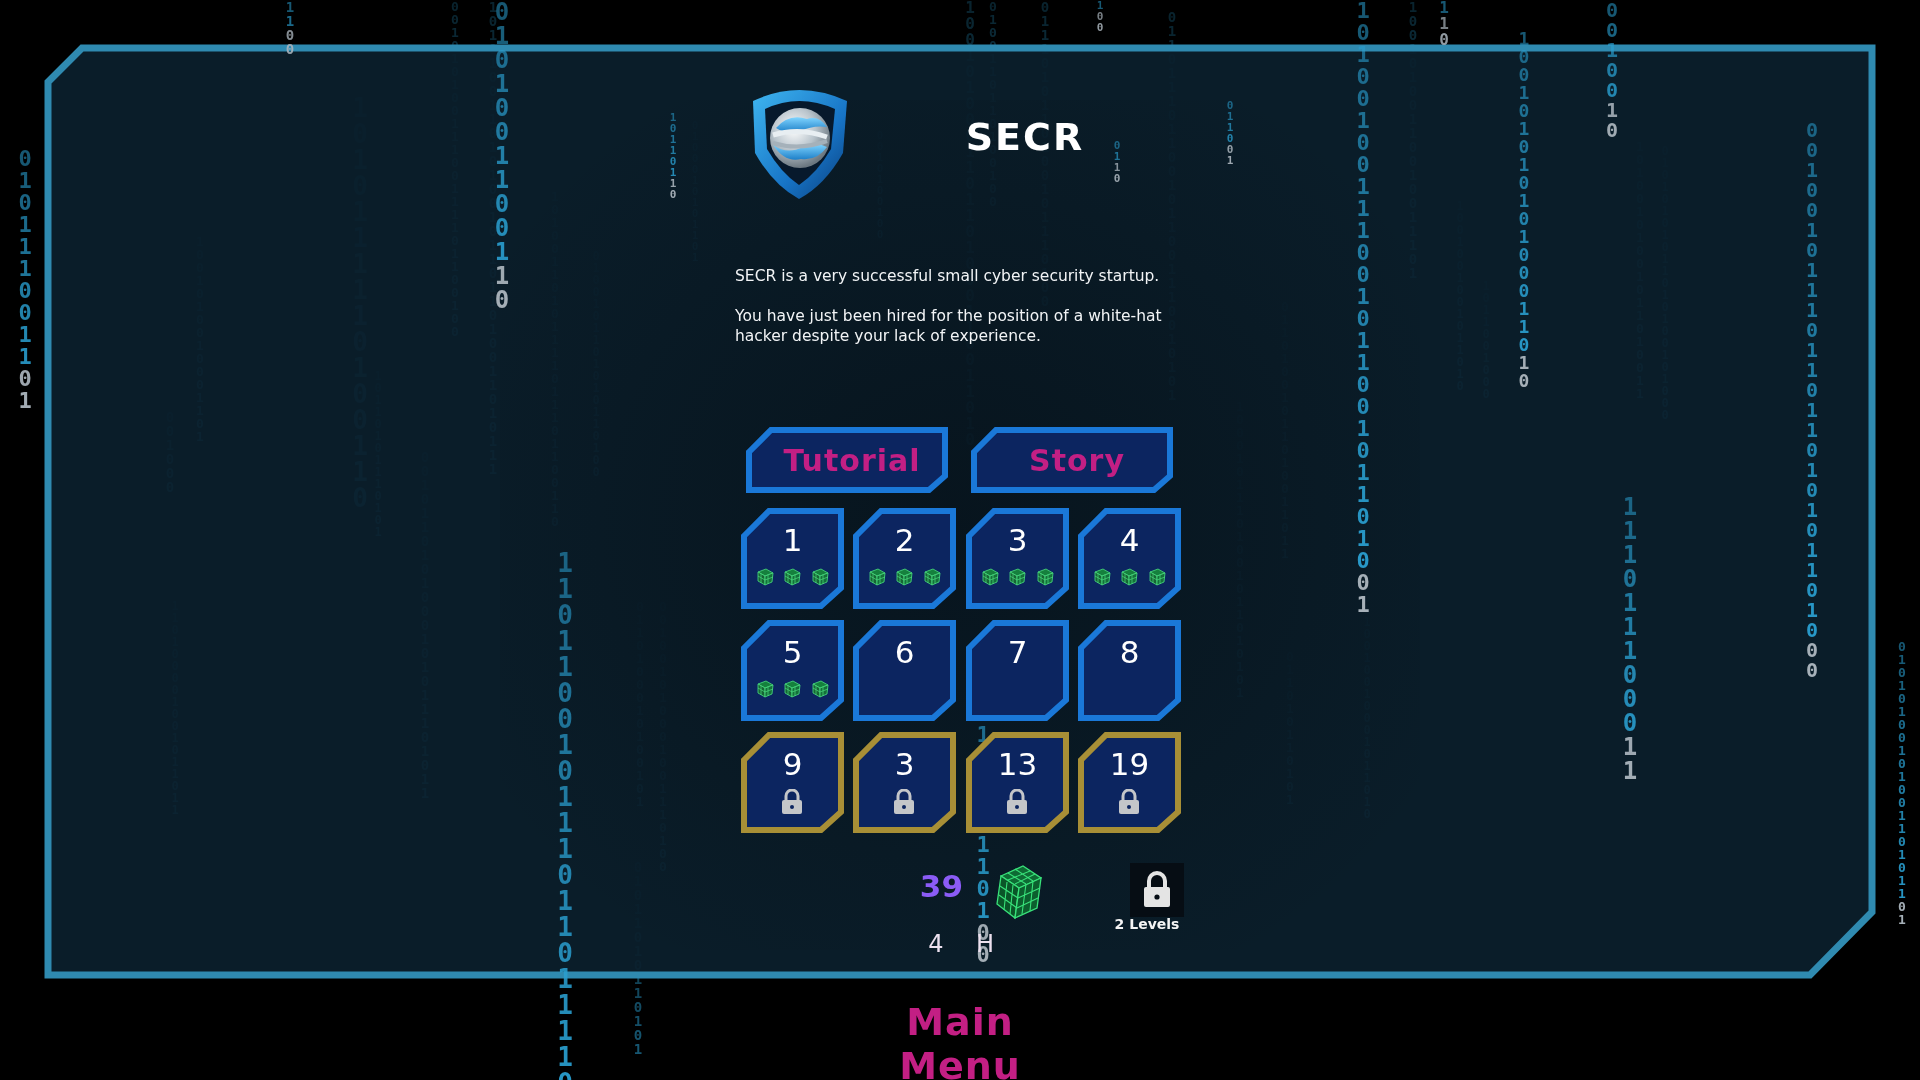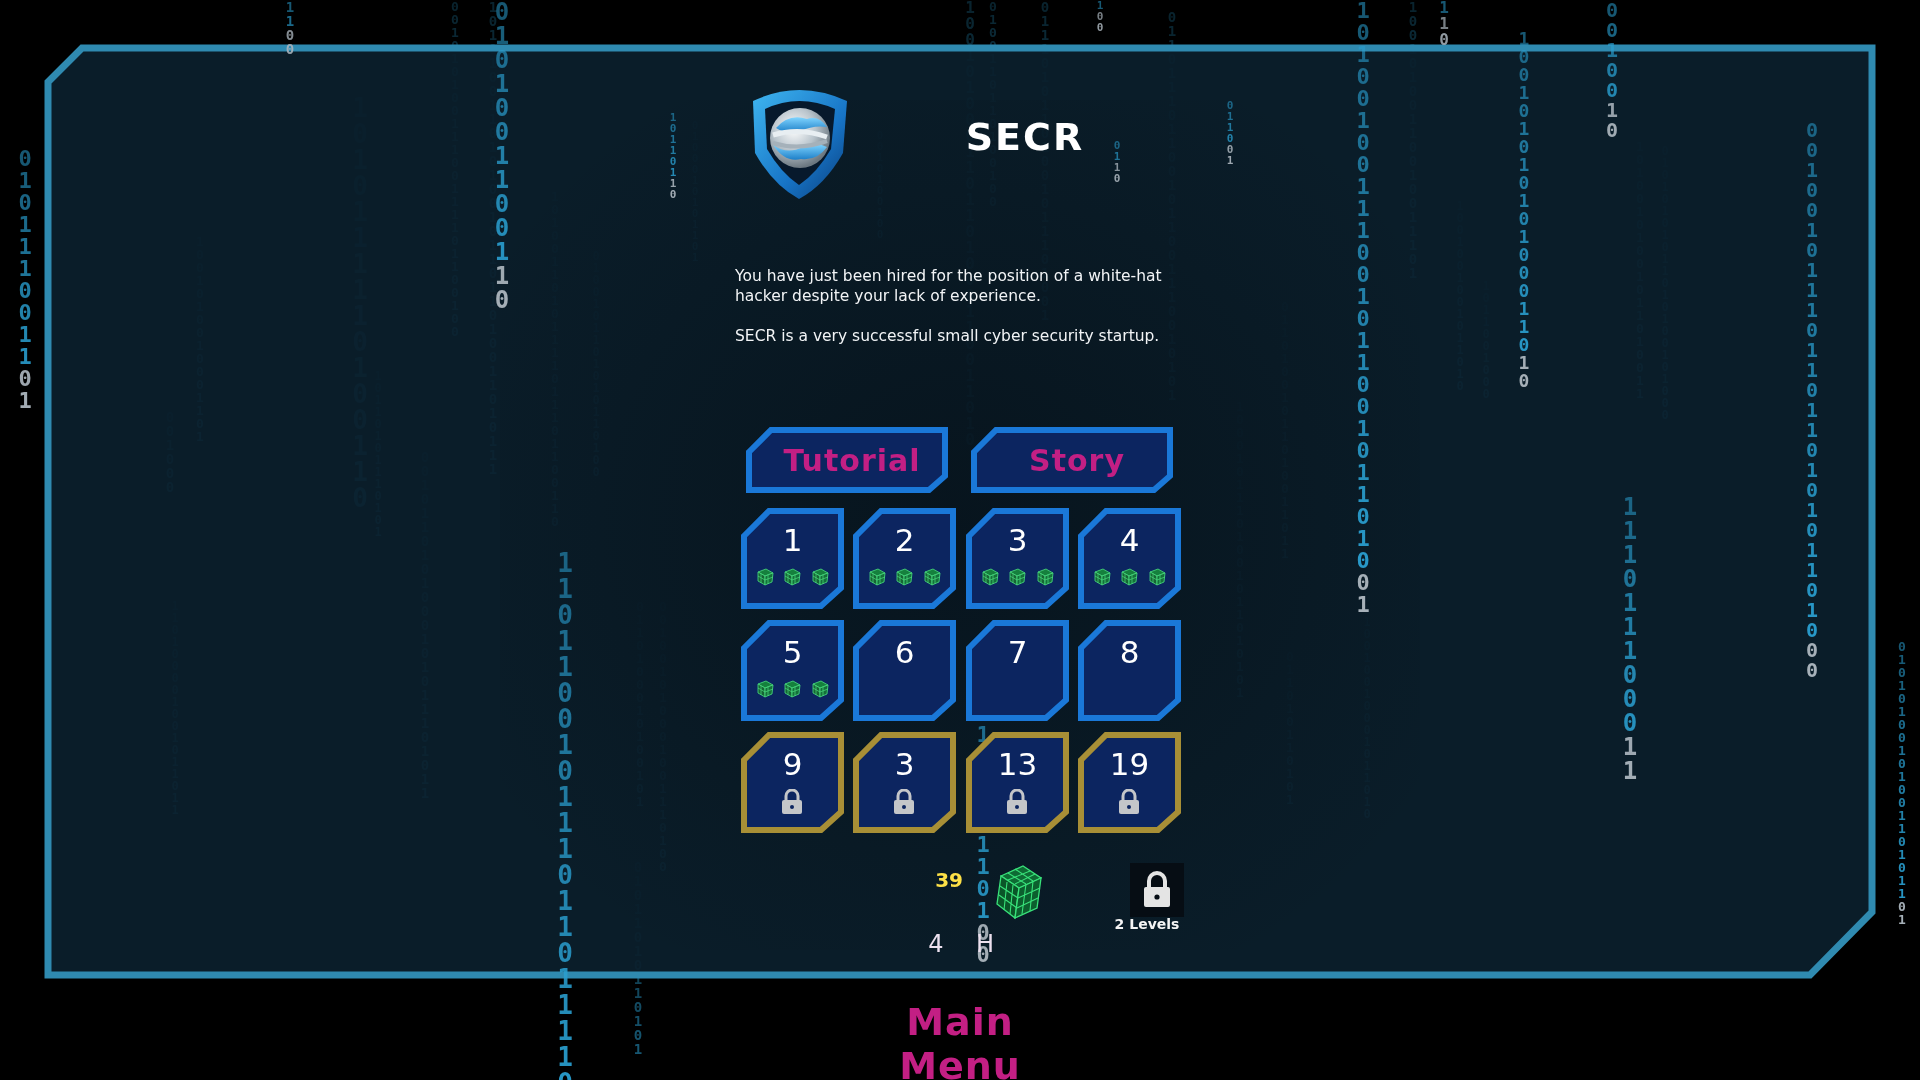--- a/index.html
+++ b/index.html
@@ -46,21 +46,21 @@
     font-family:"DejaVu Sans", sans-serif; font-size:31px; color:#fff; line-height:36px;
   }
   .tile .cubes {
     position:absolute; left:10px; right:10px; top:58px; height:22px;
     display:flex; justify-content:space-around; align-items:center;
   }
   .tile .lock { position:absolute; left:40px; top:57px; width:22px; height:26px; }
 
   .stat-score {
     position:absolute; left:905px; top:868px; width:58px; text-align:right;
-    font-family:"DejaVu Sans", sans-serif; font-weight:bold; font-size:20px; color:#fde047;
+    font-family:"DejaVu Sans", sans-serif; font-weight:bold; font-size:31px; color:#8b5cf6;
   }
   .stat-cube { position:absolute; left:993px; top:862px; width:50px; height:58px; }
   .stat-hints-count {
     position:absolute; left:922px; top:930px; width:28px; text-align:center;
     font-family:"DejaVu Sans", sans-serif; font-size:24px; color:#ece0ee;
   }
   .stat-hints-label {
     position:absolute; left:972px; top:930px; width:26px; text-align:center;
     font-family:"DejaVu Sans", sans-serif; font-size:24px; color:#ece0ee;
   }
@@ -164,22 +164,22 @@
     <circle cx="57" cy="55" r="30" fill="url(#globeG)"></circle>
     <path d="M33,45 Q46,30 64,36 Q76,32 84,44 Q70,42 58,48 Q44,52 33,45 Z" fill="url(#seaG)"></path>
     <path d="M30,62 Q44,72 60,64 Q72,58 84,64 Q74,78 58,76 Q42,80 30,62 Z" fill="url(#seaG)"></path>
     <path d="M30,52 Q56,44 84,54" stroke="#e8eef2" stroke-width="5" fill="none"></path>
     <path d="M30,60 Q56,68 84,58" stroke="#a5b1ba" stroke-width="4" fill="none"></path>
   </svg>
 
   <div class="game-title">SECR</div>
 
   <div class="desc">
+    <p>SECR is a very successful small cyber security startup.</p>
     <p>You have just been hired for the position of a white-hat hacker despite your lack of experience.</p>
-    <p>SECR is a very successful small cyber security startup.</p>
   </div>
 
   <div class="mode-btn" style="left:745px; top:426px;">
     <svg width="204" height="68">
       <polygon points="4,26 26,4 200,4 200,50 184,64 4,64" fill="#0c2560" stroke="#1a78d8" stroke-width="6"></polygon>
     </svg>
     <span class="label">Tutorial</span>
   </div>
   <div class="mode-btn" style="left:970px; top:426px;">
     <svg width="204" height="68">

